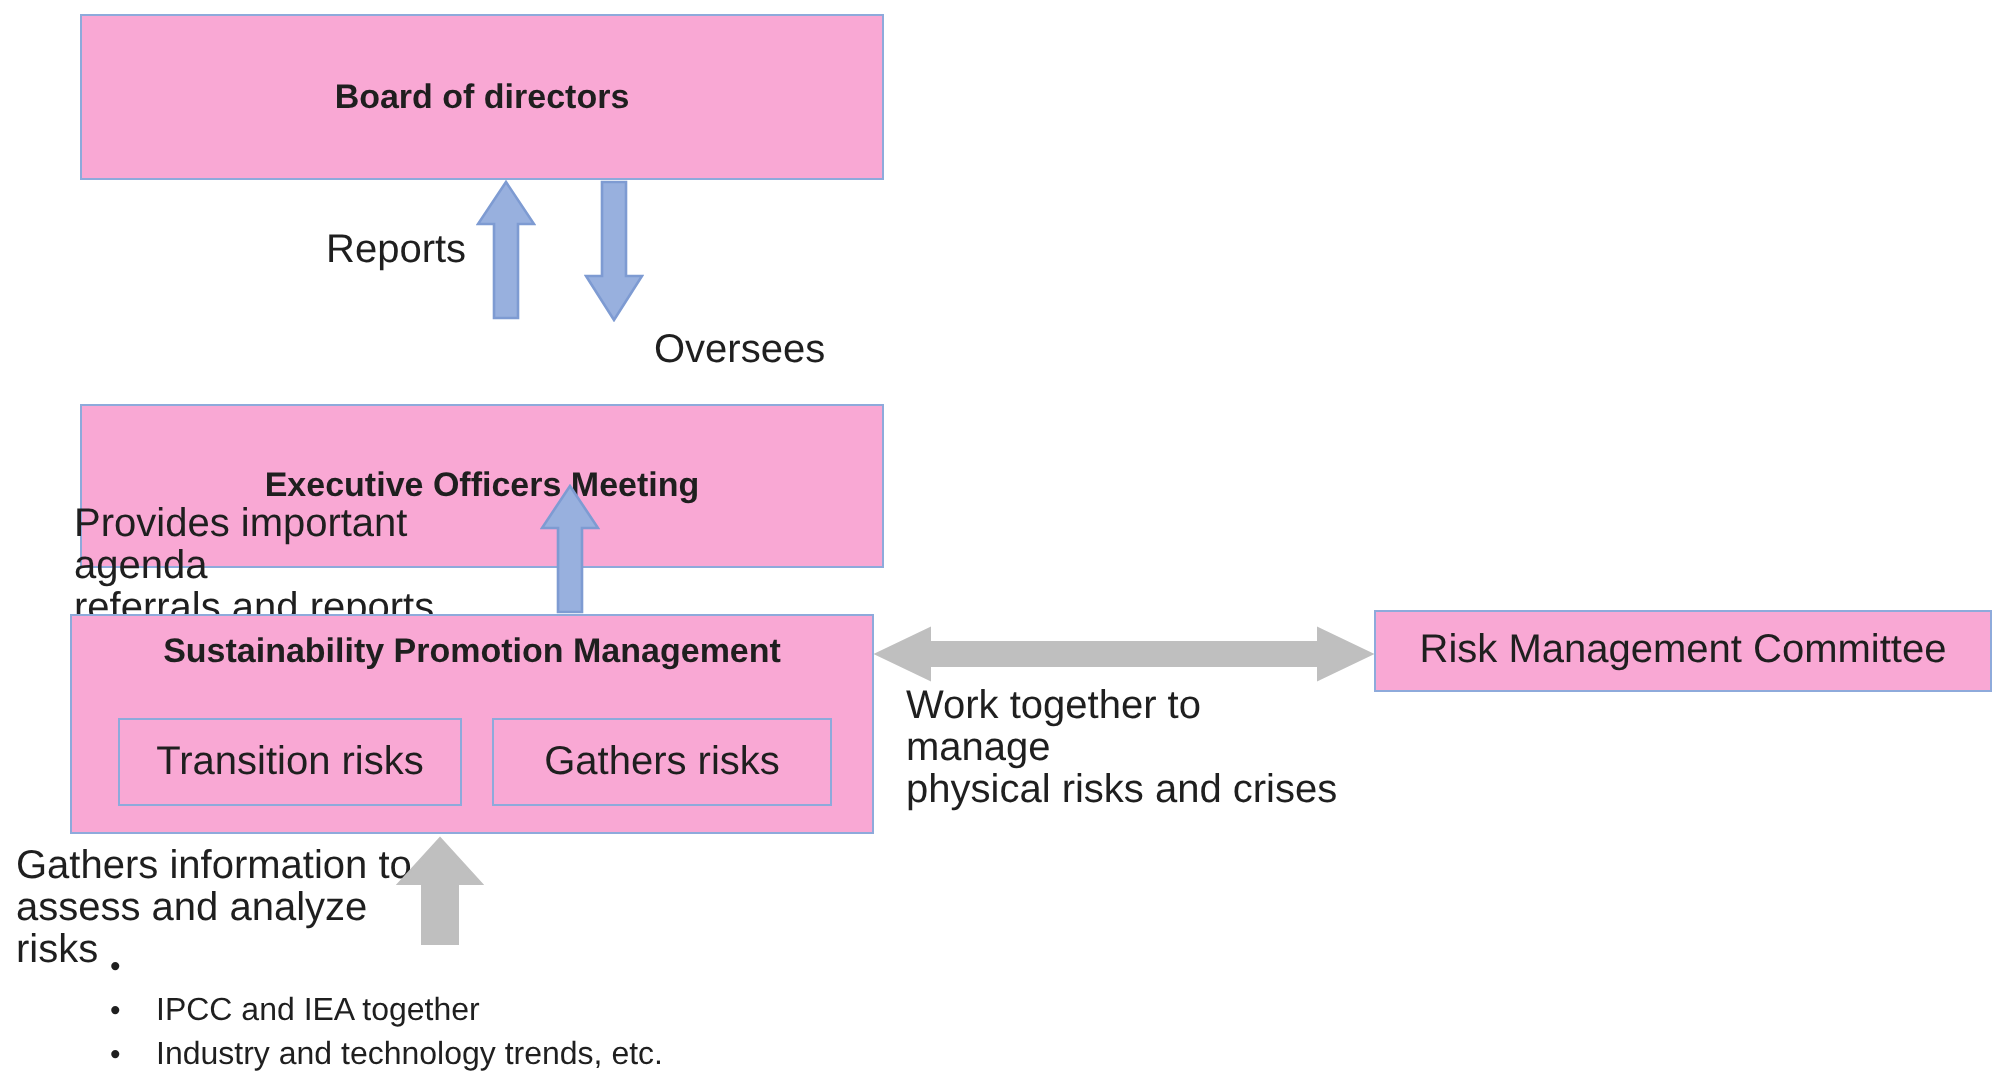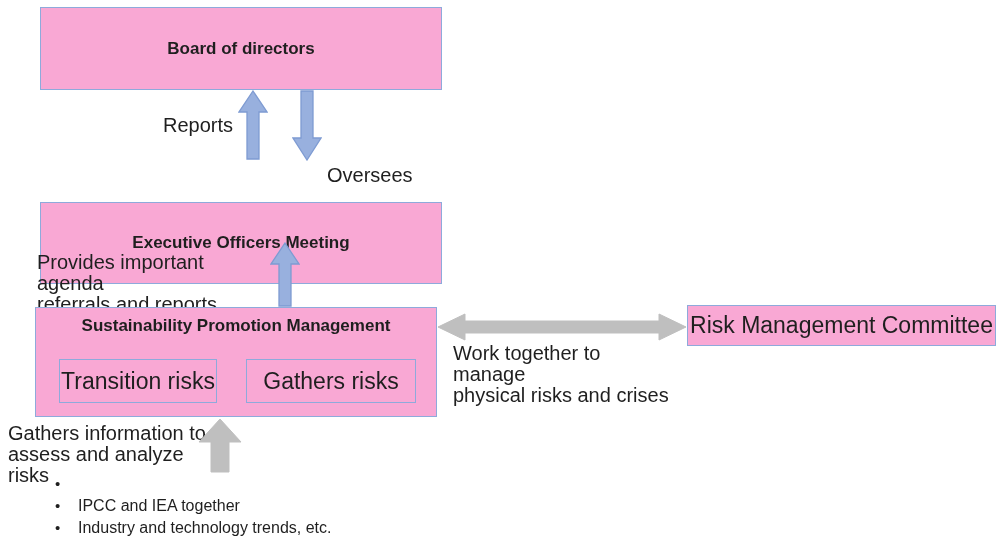--- a/index.html
+++ b/index.html
@@ -17,34 +17,34 @@
     position: absolute;
     background: #f9a8d4;
     border: 1.5px solid #8eaadb;
     box-sizing: border-box;
     display: flex;
     align-items: center;
     justify-content: center;
     text-align: center;
   }
   .box-title-bold { font-weight: bold; font-size: 17px; }
-  .box-title-reg  { font-weight: normal; font-size: 23px; }
+  .box-title-reg  { font-weight: normal; font-size: 20px; }
 
   #board-box { left: 40px; top: 7px;  width: 402px; height: 83px; }
   #exec-box  { left: 40px; top: 160px; width: 402px; height: 82px; margin-top: 42px; }
 
   #sustain-box {
     left: 35px; top: 307px; width: 402px; height: 110px;
     display: block;
   }
   #sustain-title {
     position: absolute; left: 0; top: 8px; width: 100%;
     text-align: center; font-weight: bold; font-size: 17px;
   }
-  #transition-box { left: 23px;  top: 51px; width: 158px; height: 44px; position: absolute; }
+  #transition-box { left: 23px;  top: 51px; width: 172px; height: 44px; position: absolute; }
   #physical-box   { left: 210px; top: 51px; width: 170px; height: 44px; position: absolute; }
 
   #risk-box { left: 687px; top: 305px; width: 309px; height: 41px; }
 
   .annot {
     position: absolute;
     font-size: 20px;
     line-height: 21px;
     white-space: pre-line;
   }

